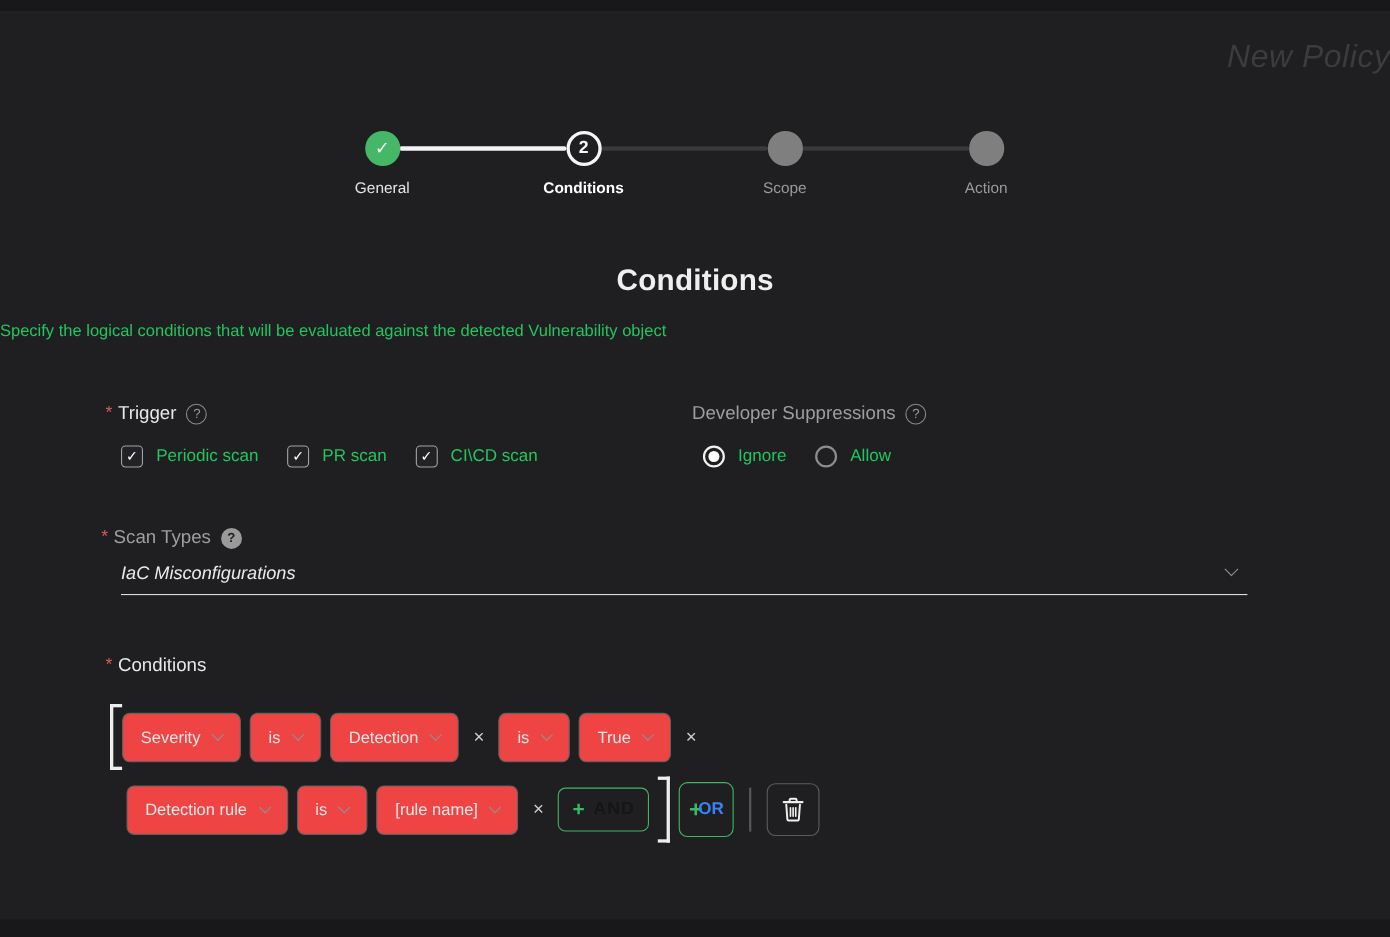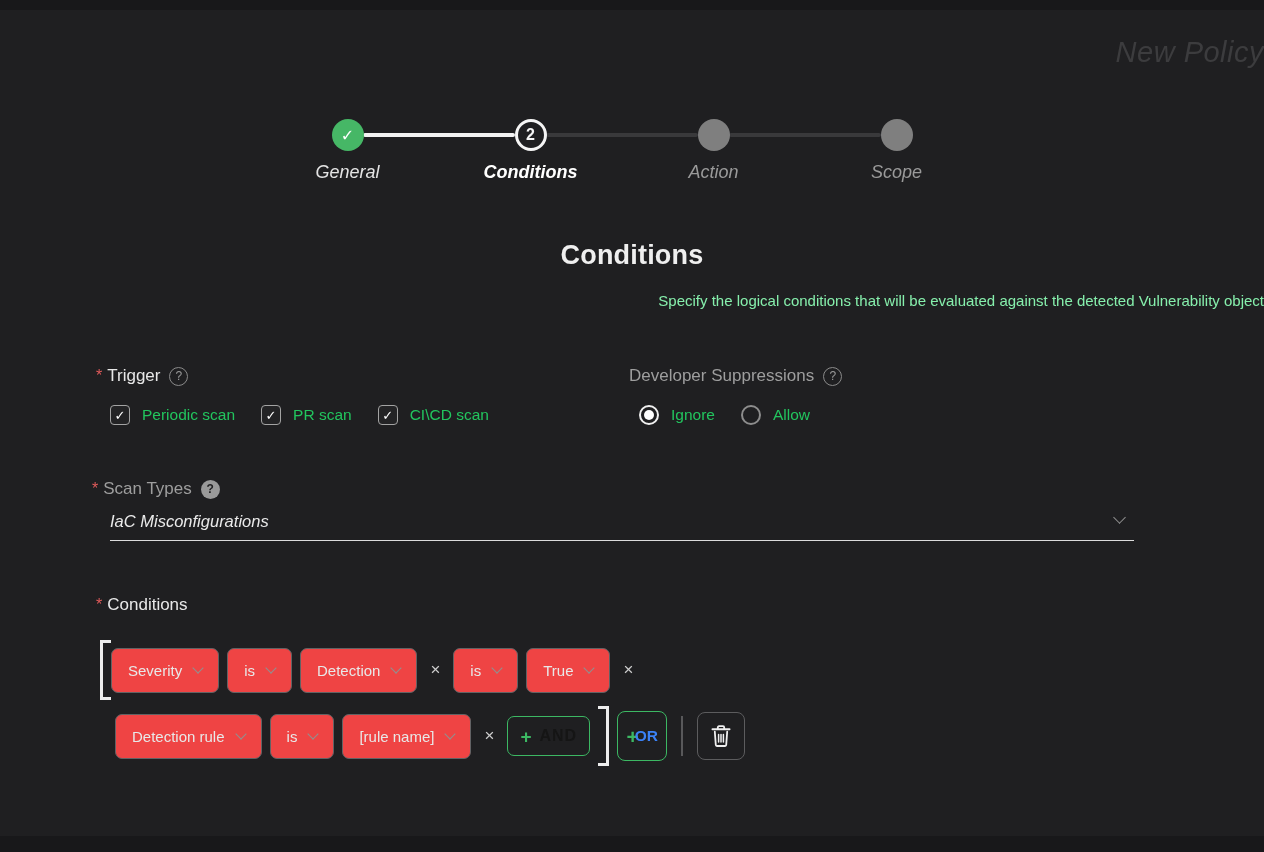--- a/index.html
+++ b/index.html
@@ -19,29 +19,29 @@
   .sline { position:absolute; top:14px; height:4px; border-radius:2px; }
   .sline1 { left:107px; width:152px; background:#f2f2f2; }
   .sline2 { left:290px; width:152px; background:#39393b; }
   .sline3 { left:473px; width:152px; background:#39393b; }
   .steps { position:relative; display:flex; }
   .step { width:183px; display:flex; flex-direction:column; align-items:center; cursor:pointer; }
   .circle { width:32px; height:32px; border-radius:50%; display:flex; align-items:center; justify-content:center; }
   .circle.done { background:#46b766; color:#fff; font-size:16px; font-weight:bold; }
   .circle.active { background:#1f1f21; border:3px solid #f5f5f5; color:#f5f5f5; font-size:16px; font-weight:700; }
   .circle.upcoming { background:#7f7f7f; }
-  .step-label { margin-top:11px; font-size:18px;font-style:italic; }
+  .step-label { margin-top:11px; font-size:14px; }
   .lab-done { color:#e4e4e4; }
   .lab-active { color:#ffffff; font-weight:700; }
   .lab-upcoming { color:#9a9a9a; }
 
   .heading { position:absolute; top:240px; left:0; width:100%; text-align:center;
     font-size:27px; font-weight:600; color:#efefef; letter-spacing:.2px; }
-  .subtitle { position:absolute; top:292px; left:0; width:100%; text-align:right;
-    font-size:15px; color:#86efac; }
+  .subtitle { position:absolute; top:292px; left:0; width:100%; text-align:left;
+    font-size:15px; color:#22c55e; }
 
   .req { color:#e15b5b; font-size:16px; margin-right:5px; vertical-align:top; }
   .field-label { font-size:17px; line-height:22px; display:flex; align-items:center; }
   .lbl-white { color:#e8e8e8; }
   .lbl-gray { color:#9e9e9e; }
   .qicon { width:19px; height:19px; border-radius:50%; margin-left:9px; display:inline-flex;
     align-items:center; justify-content:center; font-size:12px; cursor:pointer; flex:0 0 auto; }
   .qicon.outline { border:1.5px solid #8a8a8a; color:#9a9a9a; }
   .qicon.filled { background:#9a9a9a; color:#1f1f21; font-weight:bold; }
 
@@ -116,25 +116,25 @@
         <div class="step-label lab-done">General</div>
       </div>
       <div class="step">
         <div class="circle active">
             <span>2</span>
           </div>
         <div class="step-label lab-active">Conditions</div>
       </div>
       <div class="step">
         <div class="circle upcoming"></div>
+        <div class="step-label lab-upcoming">Scope</div>
+      </div>
+      <div class="step">
+        <div class="circle upcoming"></div>
         <div class="step-label lab-upcoming">Action</div>
-      </div>
-      <div class="step">
-        <div class="circle upcoming"></div>
-        <div class="step-label lab-upcoming">Scope</div>
       </div>
     </div>
   </div>
 
   <div class="heading">Conditions</div>
   <div class="subtitle">Specify the logical conditions that will be evaluated against the detected Vulnerability object</div>
 
   <div class="row-two-col">
     <div class="col-trigger">
       <div class="field-label">

